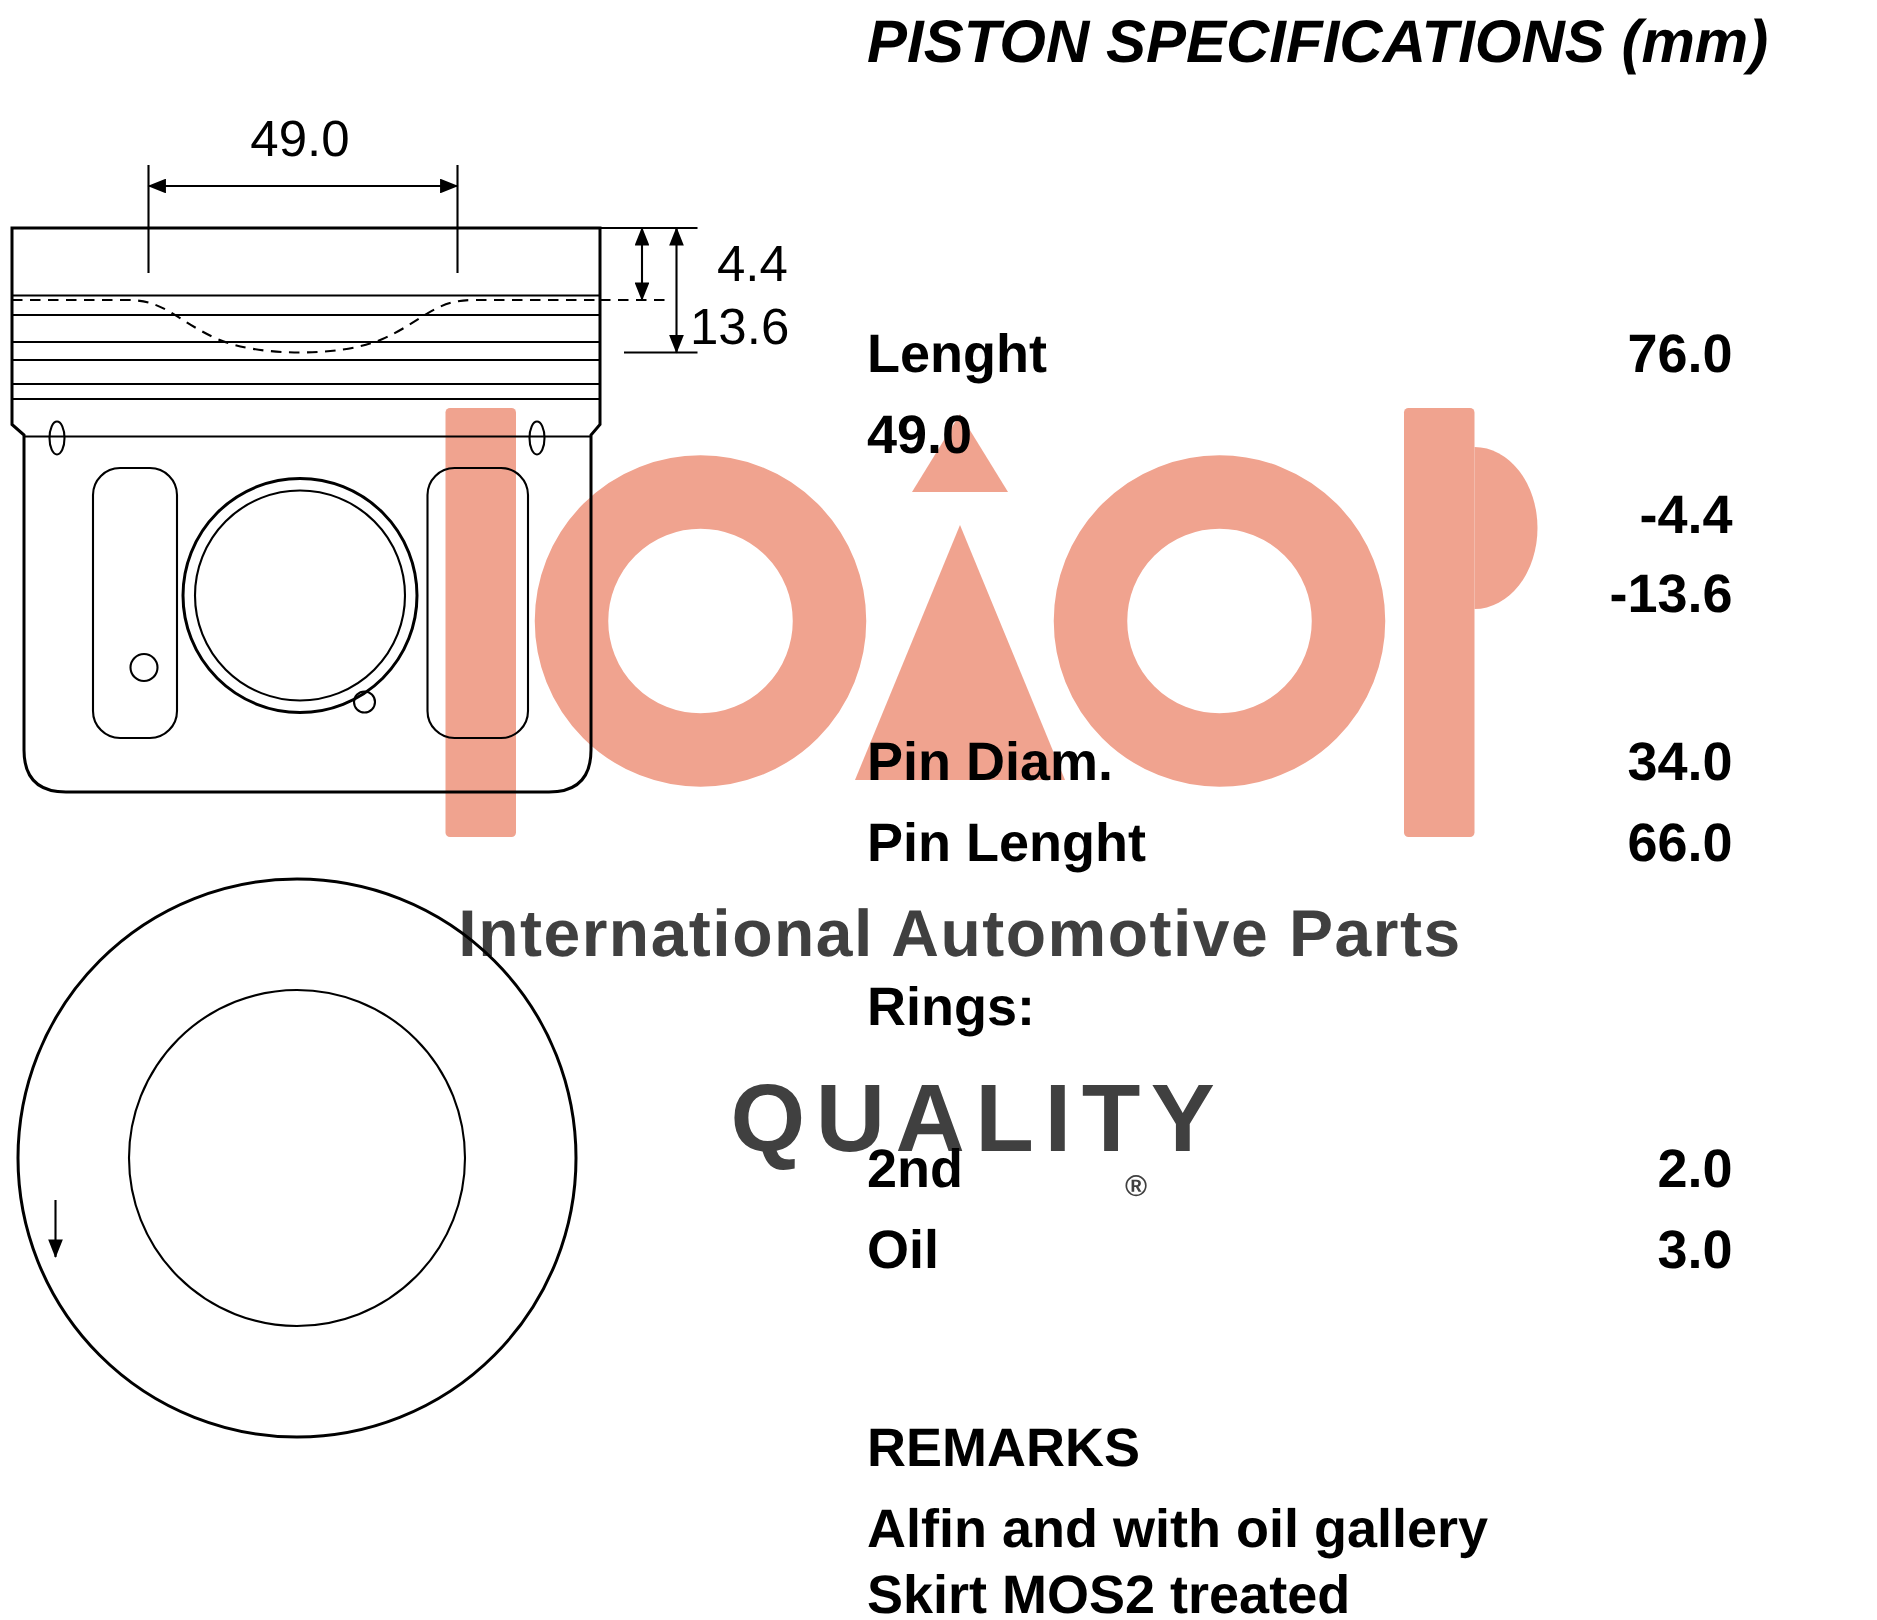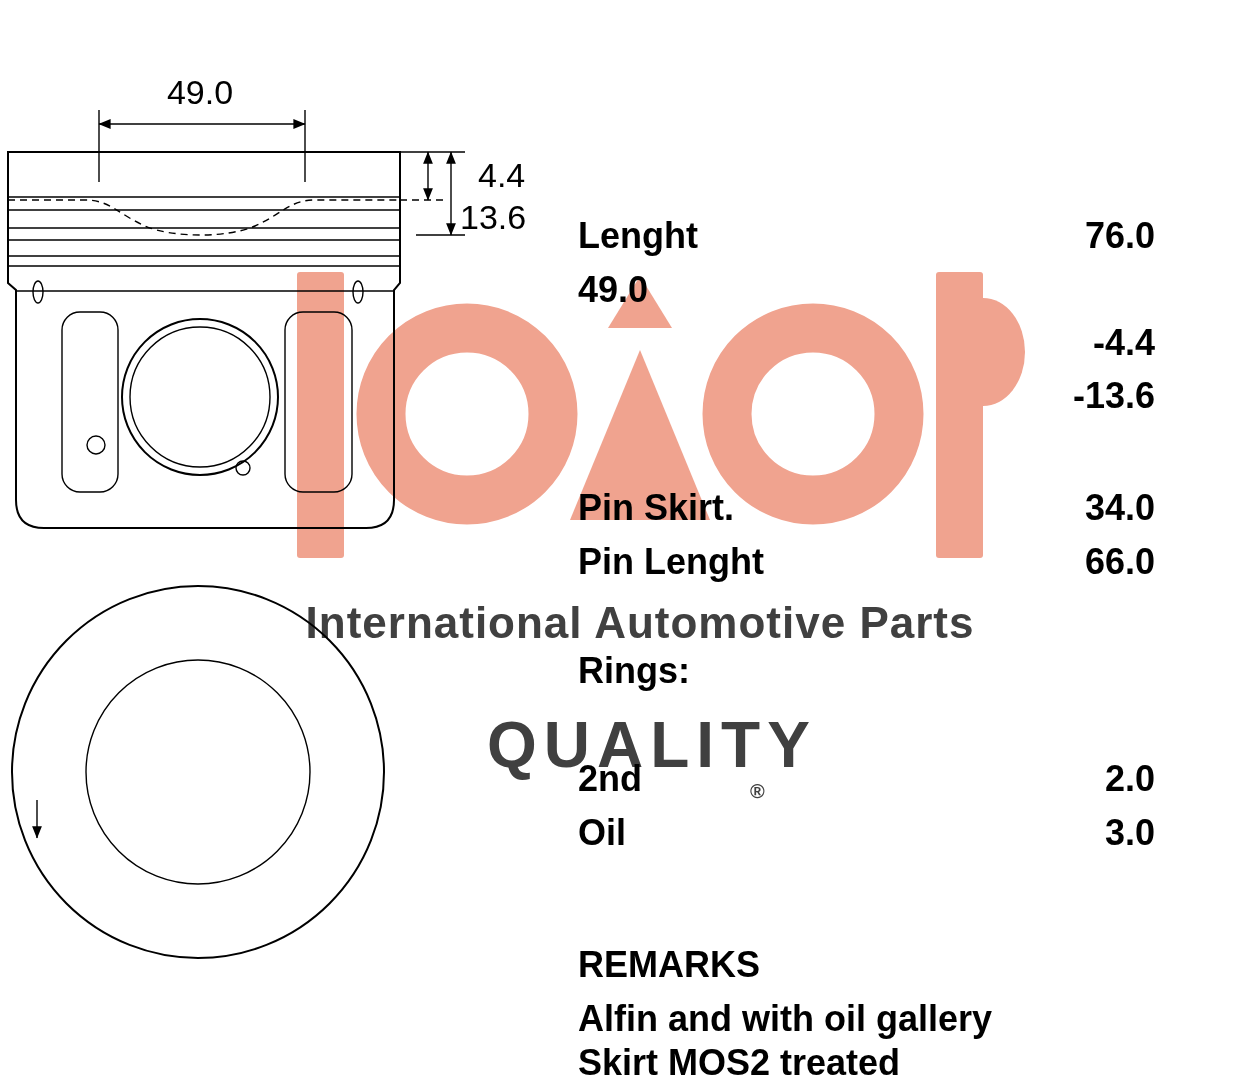--- a/index.html
+++ b/index.html
@@ -100,38 +100,39 @@
     </g>
 
     <g>
       <circle class="ln" cx="198" cy="772" r="186"></circle>
       <circle class="thin" cx="198" cy="772" r="112"></circle>
       <line class="thin" x1="37" y1="800" x2="37" y2="838" marker-end="url(#arrow)"></line>
     </g>
   </svg>
 
   <div class="spec-panel">
+    <div class="page-title">PISTON SPECIFICATIONS (mm)</div>
 
     <div class="spec-row" style="top:215px">
       <span>Lenght</span>
       <span>76.0</span>
     </div>
     <div class="spec-row" style="top:269px">
       <span>49.0</span>
     </div>
     <div class="spec-row" style="top:322px">
       <span></span>
       <span>-4.4</span>
     </div>
     <div class="spec-row" style="top:375px">
       <span></span>
       <span>-13.6</span>
     </div>
     <div class="spec-row" style="top:487px">
-      <span>Pin Skirt.</span>
+      <span>Pin Diam.</span>
       <span>34.0</span>
     </div>
     <div class="spec-row" style="top:541px">
       <span>Pin Lenght</span>
       <span>66.0</span>
     </div>
 
     <div class="text-row" style="top:650px">Rings:</div>
 
     <div class="spec-row" style="top:758px">

